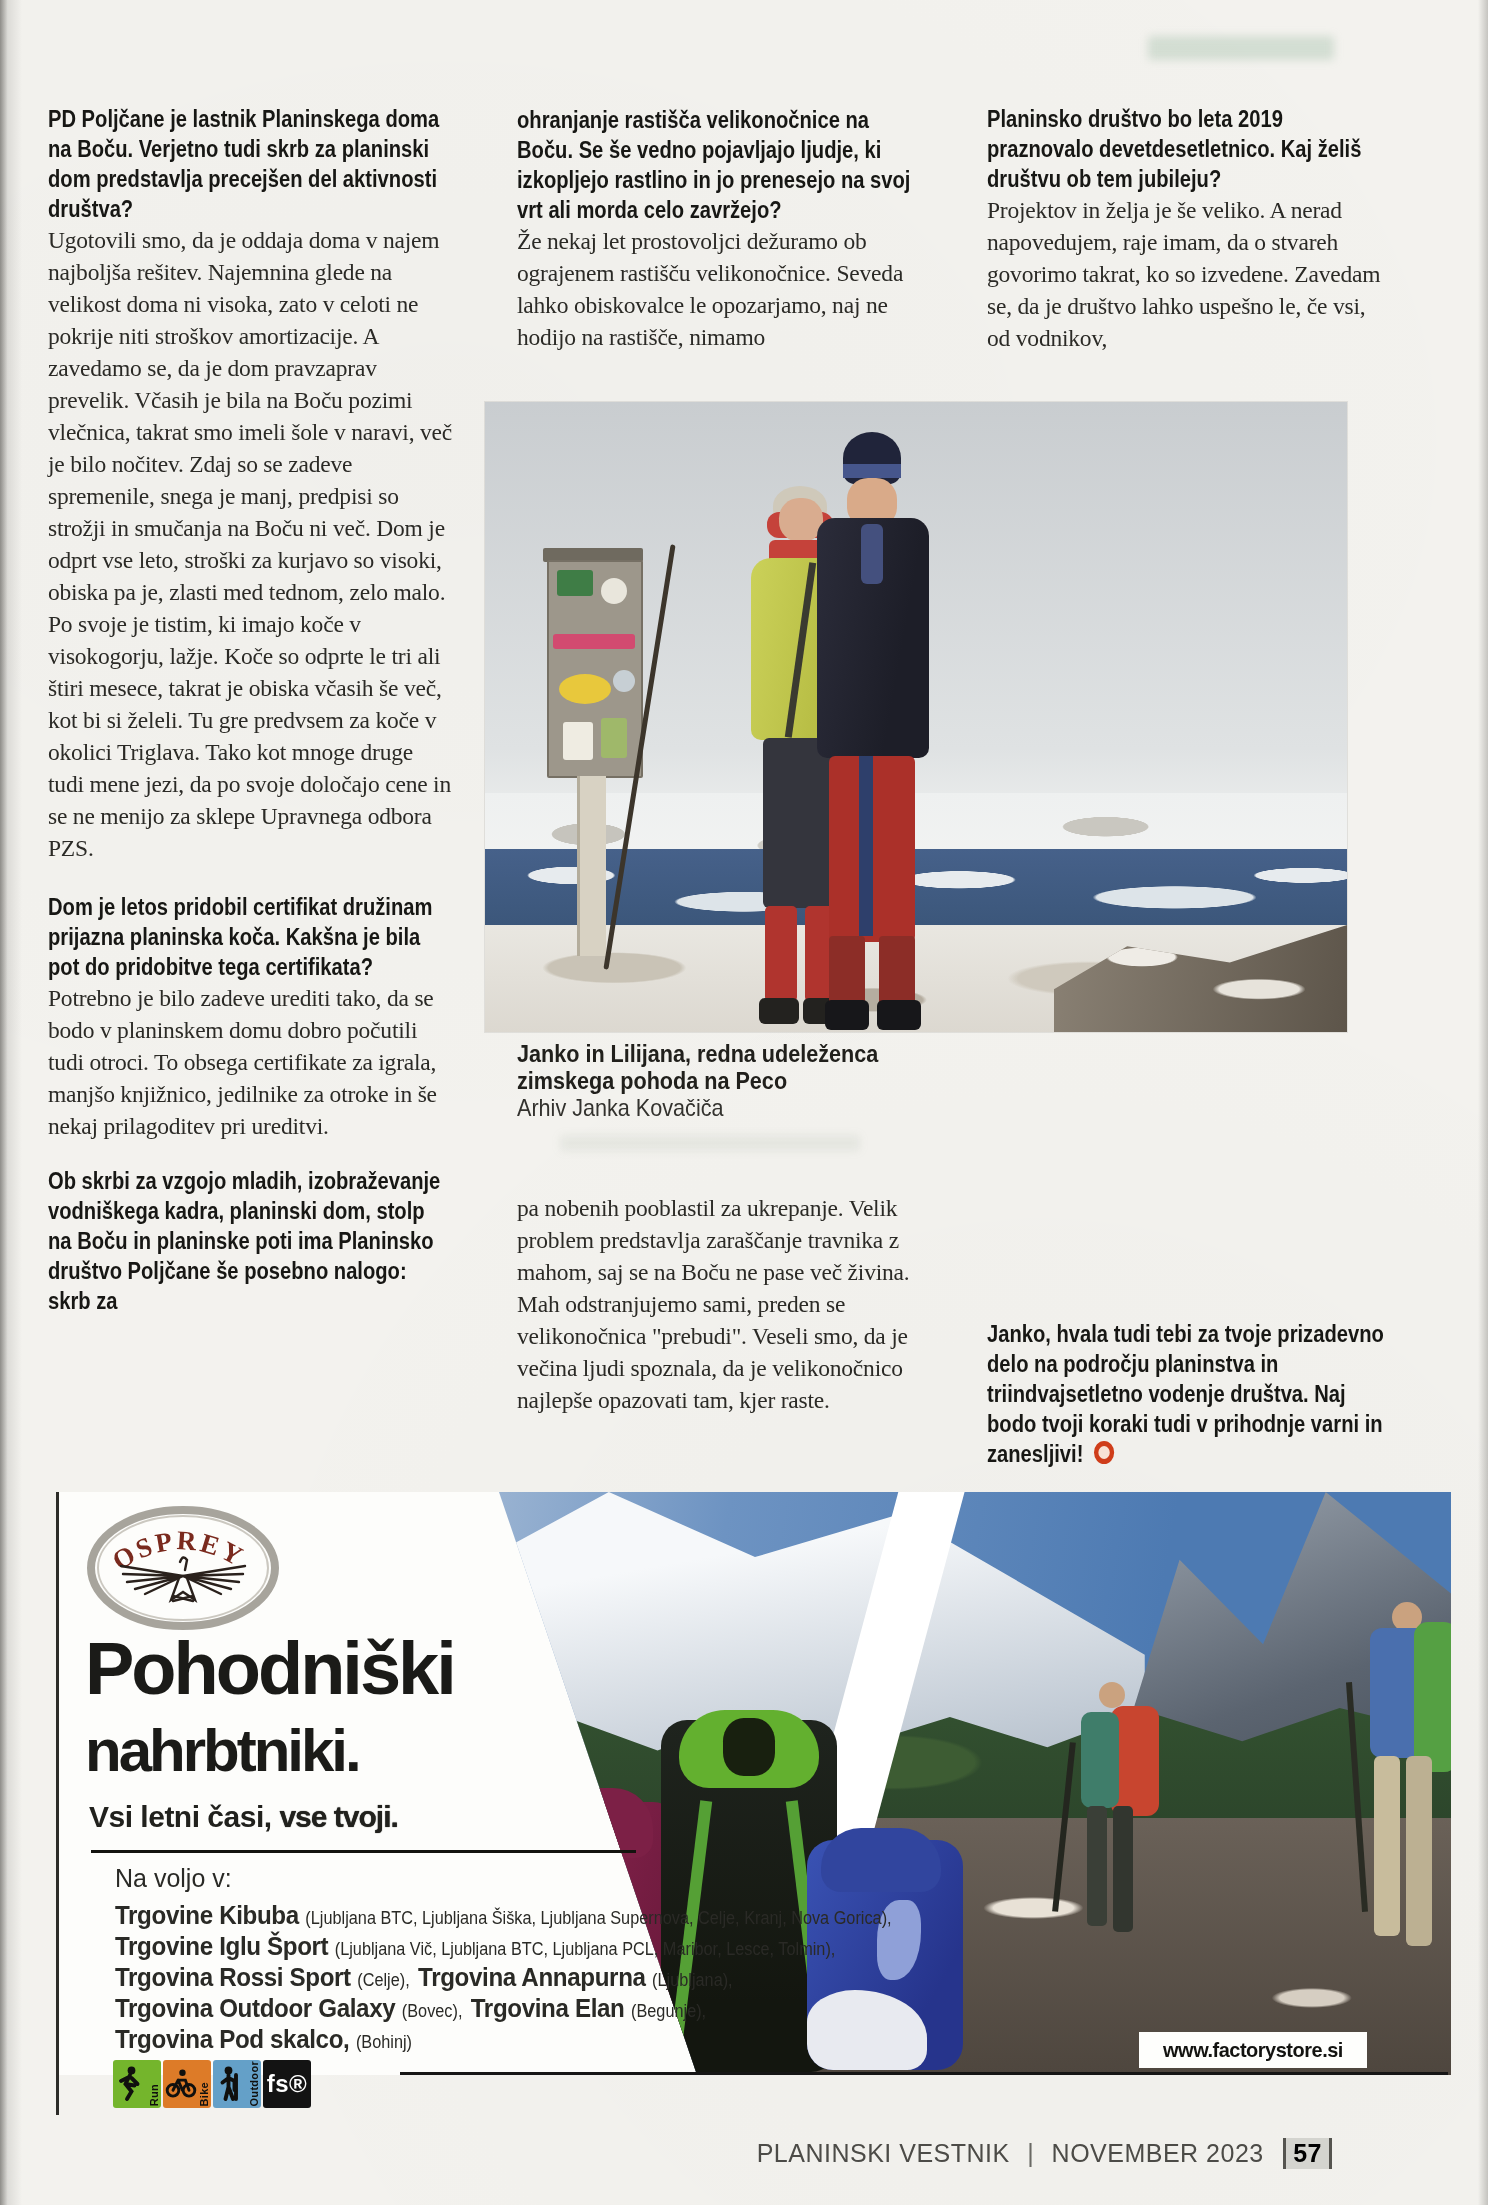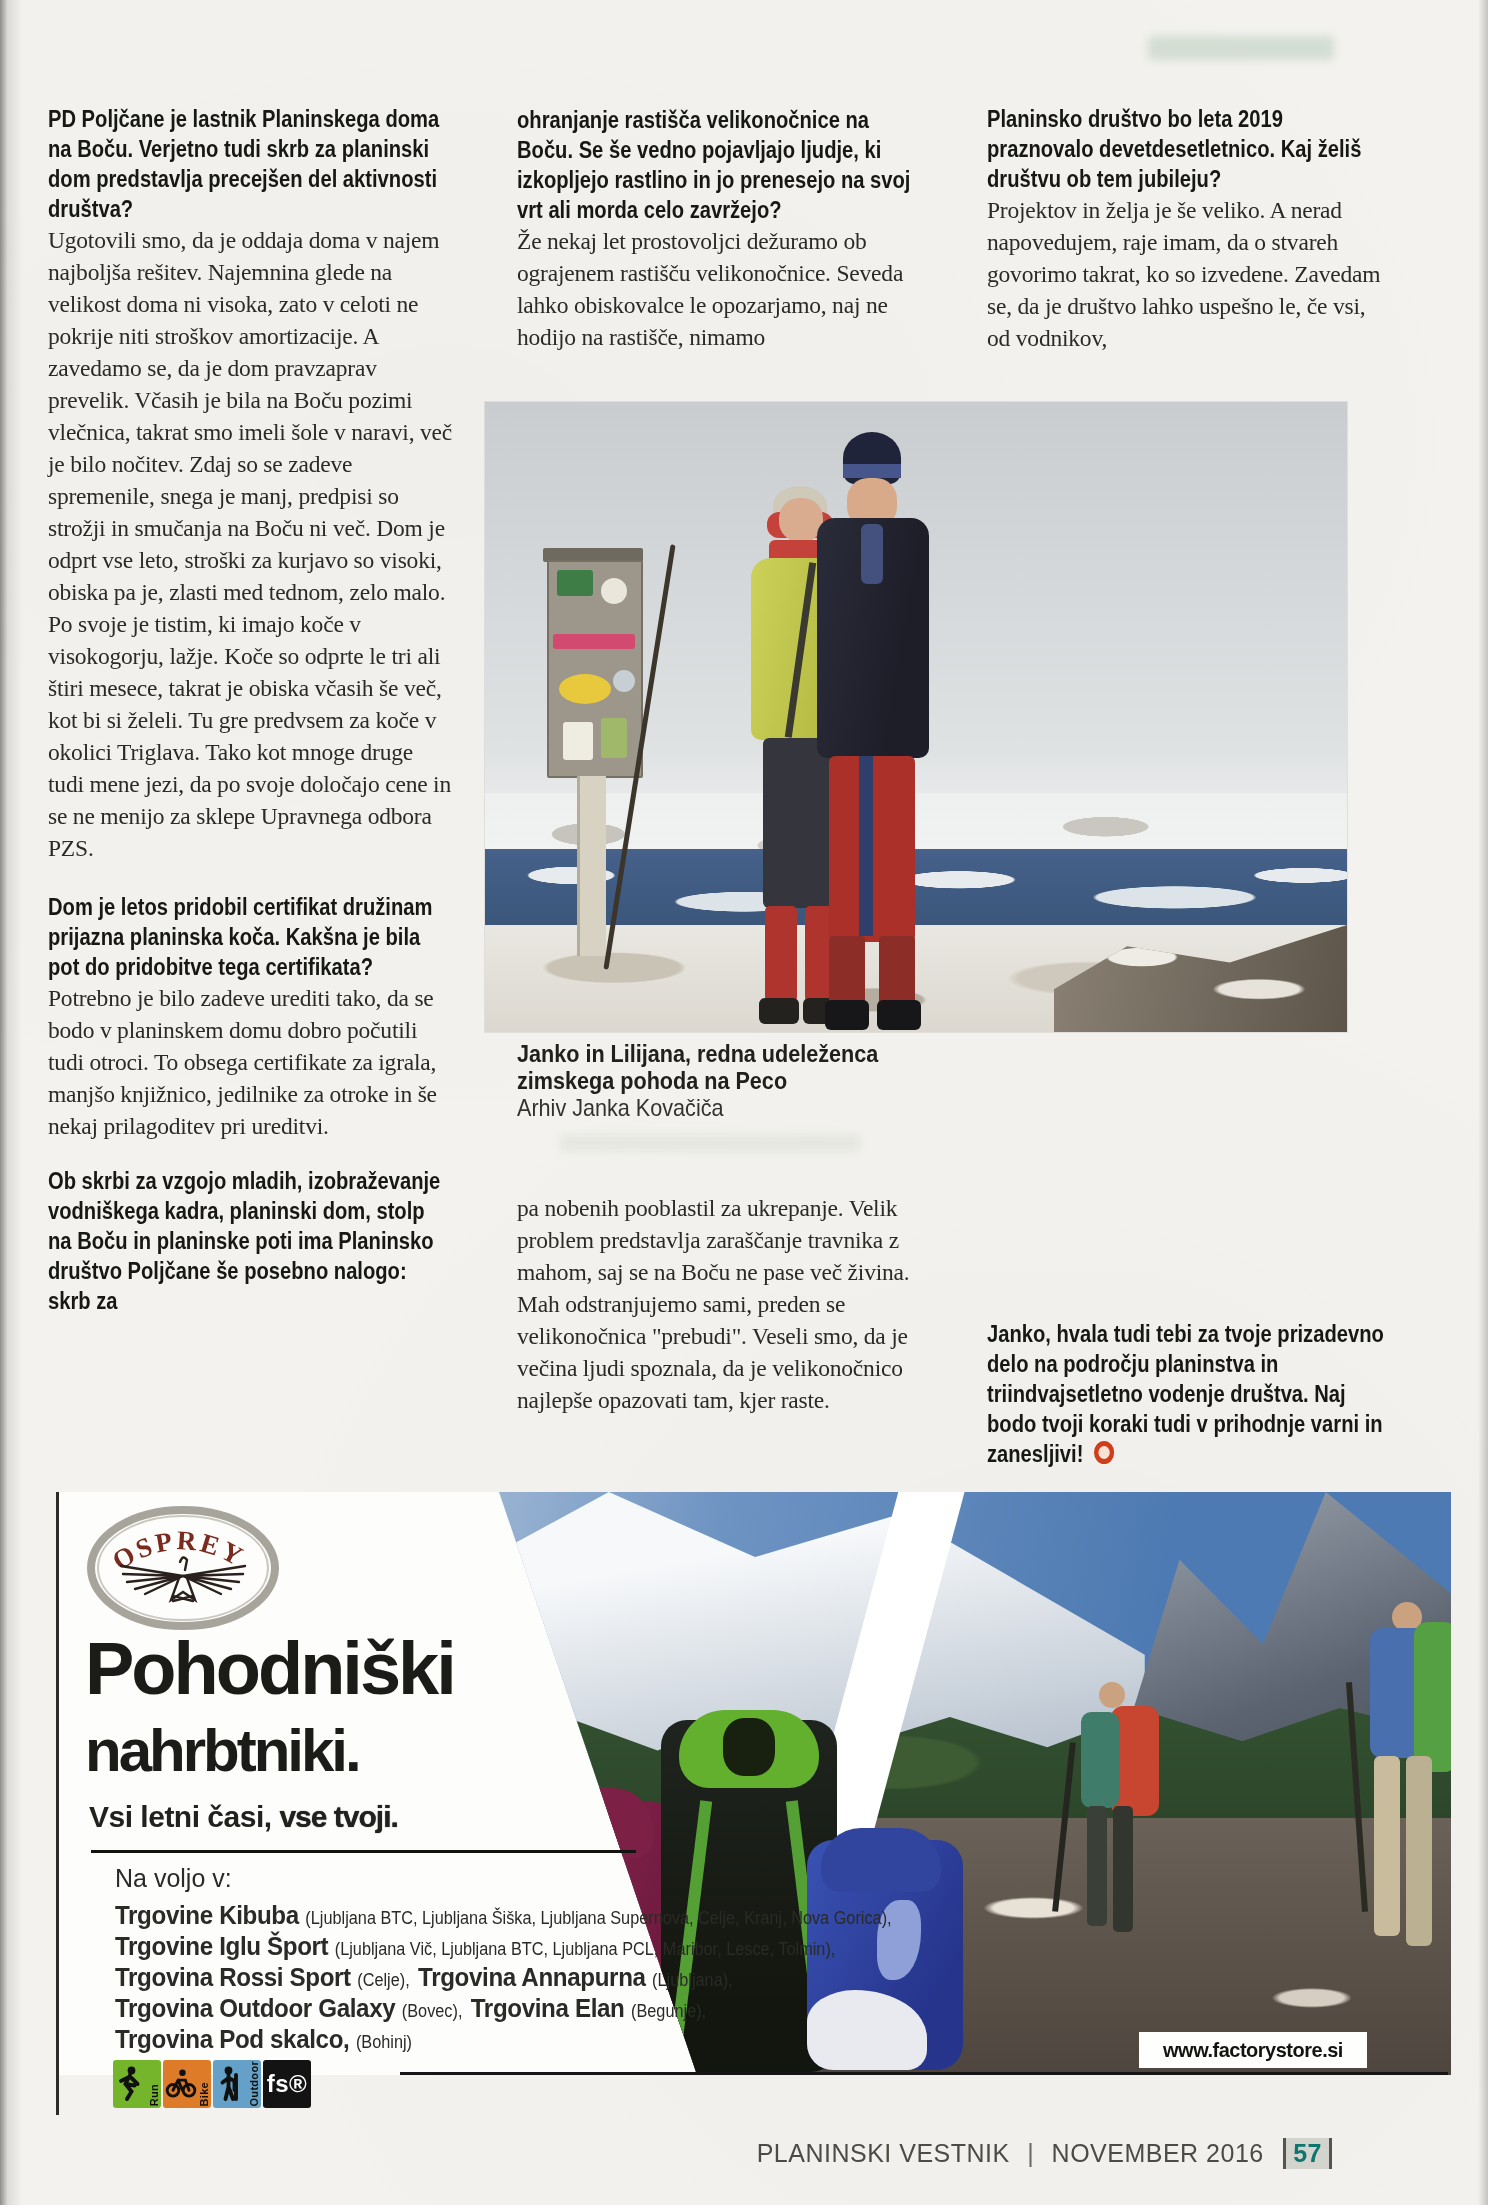--- a/index.html
+++ b/index.html
@@ -123,21 +123,21 @@
   .badge-fs{display:flex;align-items:center;justify-content:center;color:#fff;
       font-size:24px;font-weight:700;letter-spacing:0.5px;}
   .ad-url{position:absolute;left:1074px;top:540px;width:240px;height:36px;background:#fefefc;
       display:flex;align-items:center;justify-content:center;
       font-size:21px;font-weight:700;letter-spacing:-0.5px;color:#131310;
       transform:scaleX(0.95);}
   
   .footer{position:absolute;left:0;top:2138px;width:1332px;text-align:right;
       font-size:25px;color:#4c4b47;letter-spacing:0.5px;white-space:nowrap;}
   .footer .sep{margin:0 10px;color:#6a6964;}
-  .pagebox{display:inline-block;background:#d4d4cf;color:#0f766e;font-weight:700;
+  .pagebox{display:inline-block;background:#d4d4cf;color:#000000;font-weight:700;
       border-left:3px solid #55544f;border-right:3px solid #55544f;
       padding:1px 7px;margin-left:12px;}
 </style>
 </head>
 <body>
 
 <div class="page">
   <div class="edge-left"></div>
   <div class="edge-right"></div>
 
@@ -358,16 +358,16 @@
     </div>
 
     <div class="ad-url">www.factorystore.si</div>
   </div>
   <div class="ad-bottom-line"></div>
   <div class="ad-left-line"></div>
 
   <div class="footer">
     <span>PLANINSKI VESTNIK</span>
     <span class="sep">|</span>
-    <span>NOVEMBER 2016</span>
+    <span>NOVEMBER 2023</span>
     <span class="pagebox">57</span>
   </div>
 </div>
 
 </body></html>

